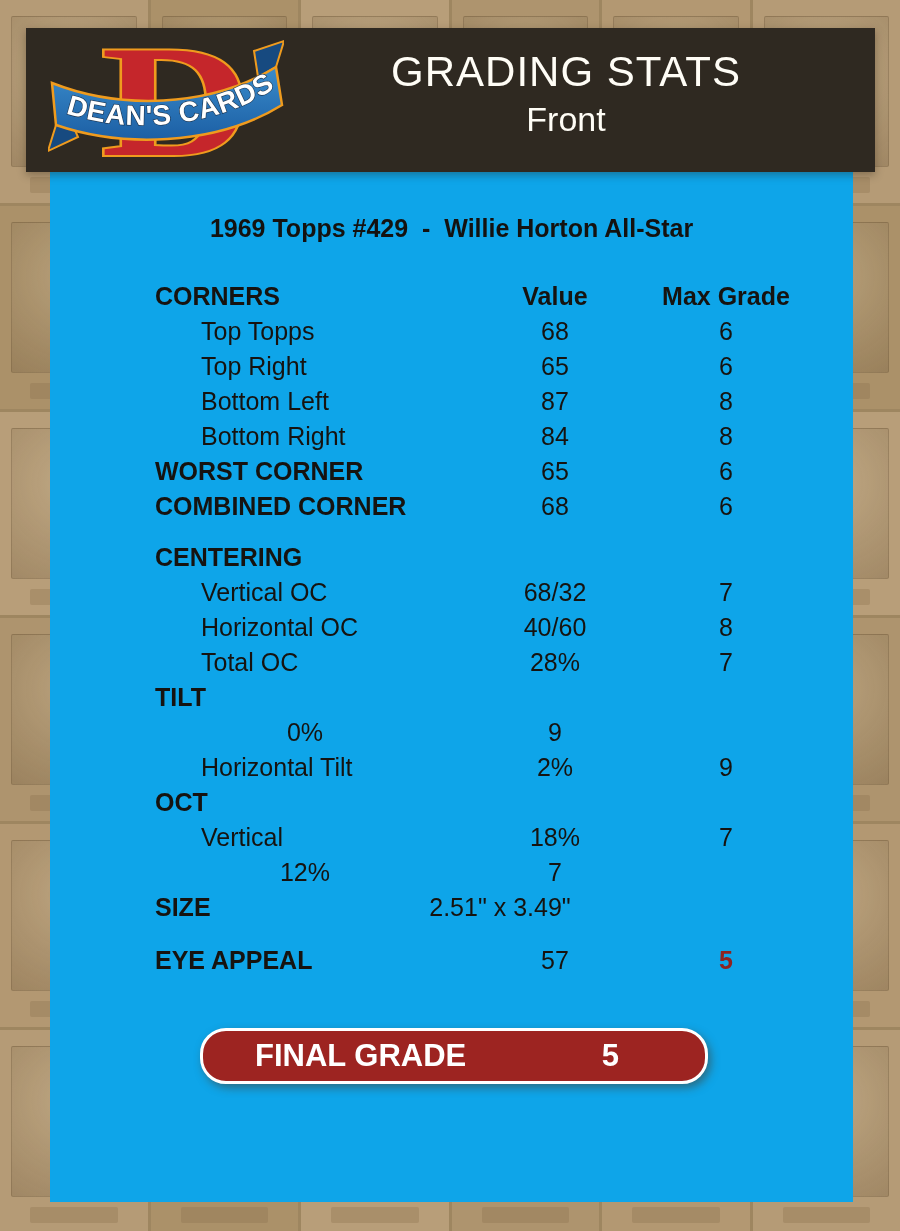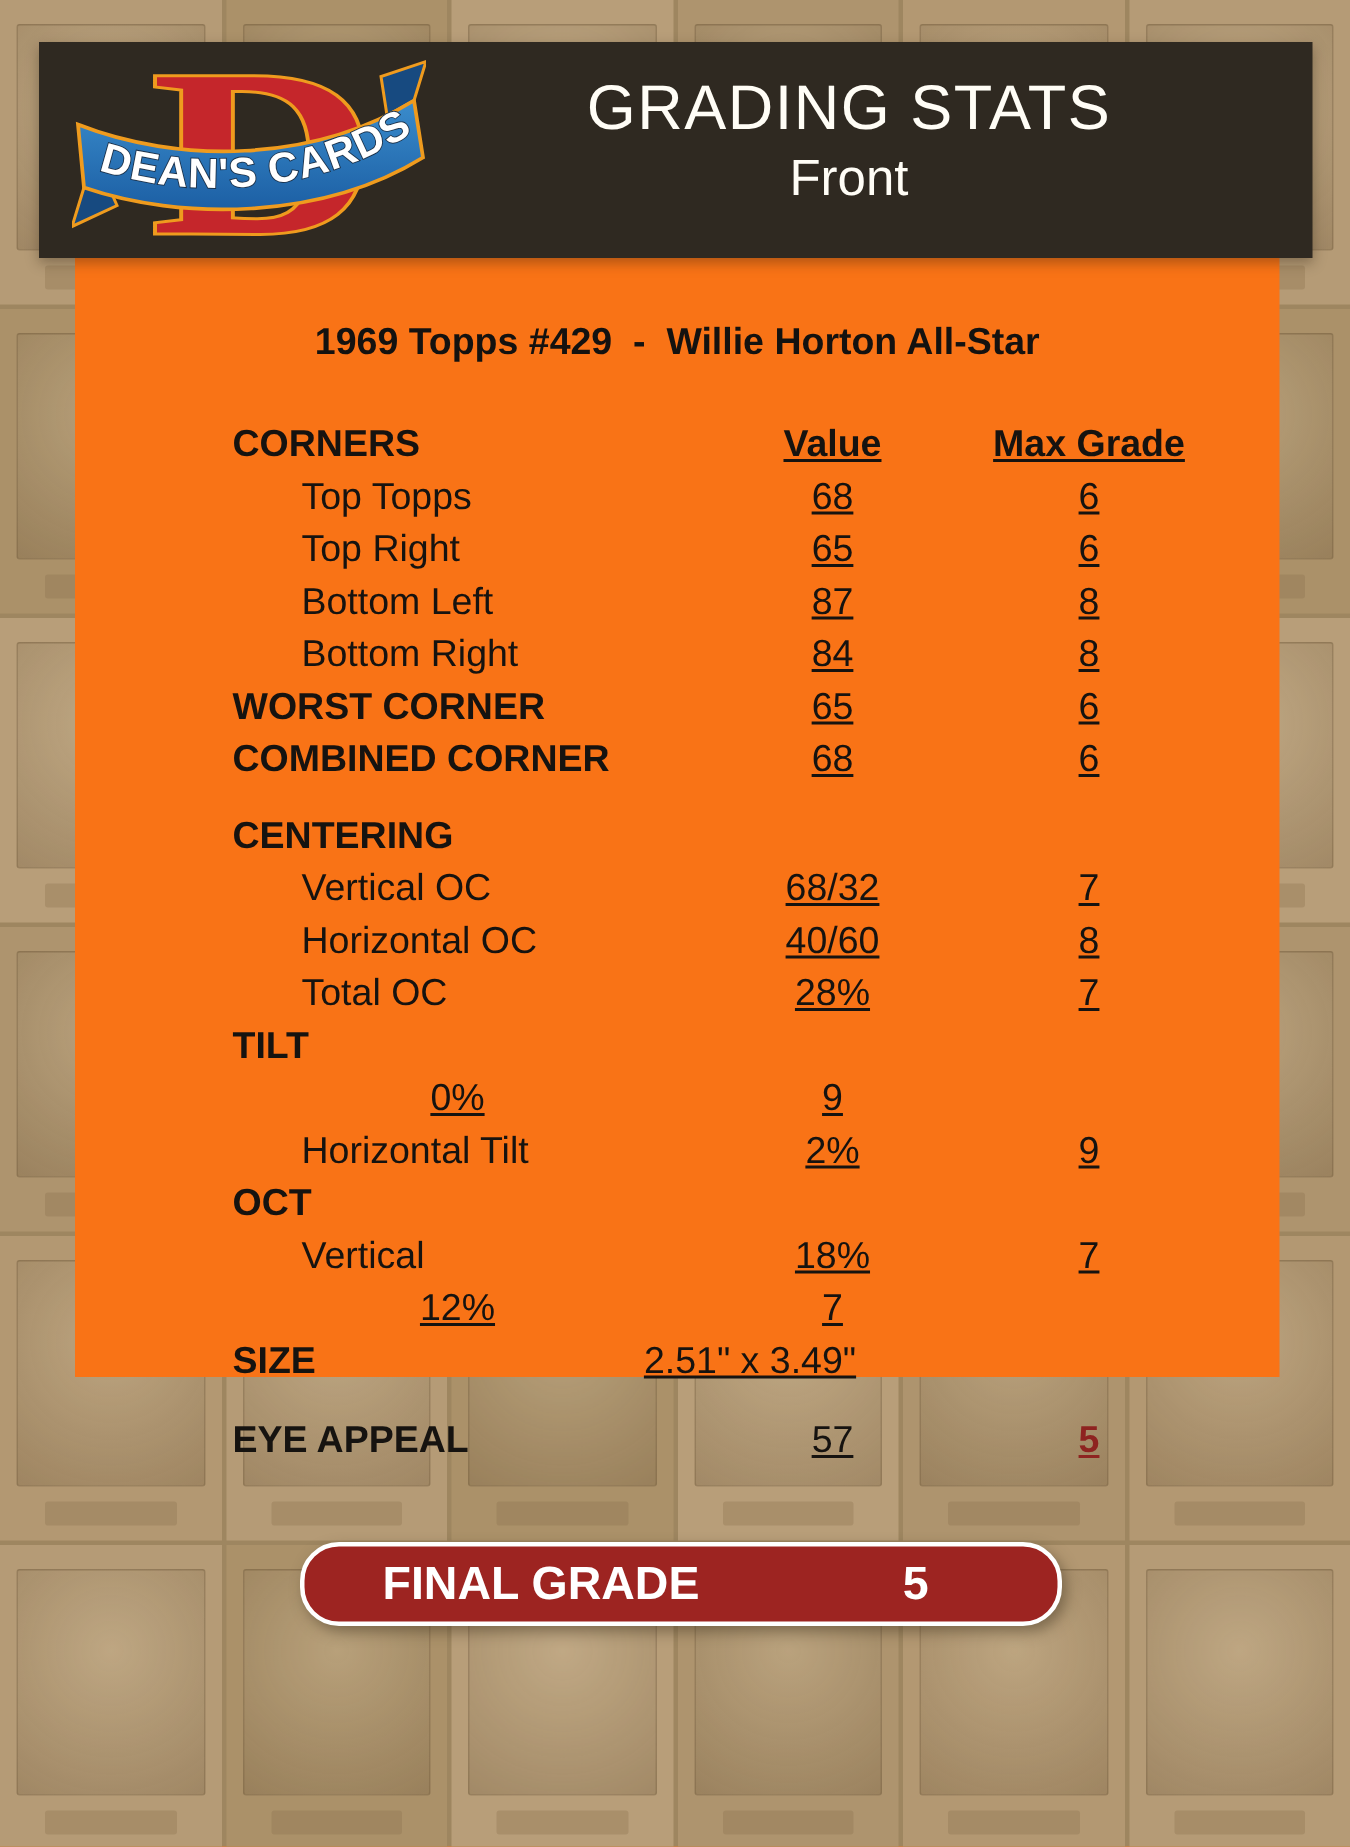--- a/index.html
+++ b/index.html
@@ -24,39 +24,39 @@
     content:"";position:absolute;left:11px;right:11px;top:16px;bottom:36px;
     background:radial-gradient(circle at 50% 36%, rgba(205,185,150,.38), rgba(112,90,60,.30));
     border:1px solid rgba(100,80,50,.28);border-radius:2px;
   }
   .bg-card::before{
     content:"";position:absolute;left:30px;right:30px;bottom:10px;height:16px;
     background:rgba(140,115,80,.35);border-radius:2px;
   }
   
   .panel{
-    position:absolute;left:50px;top:172px;width:803px;height:746px;
-    background:#f97316;z-index:1;
+    position:absolute;left:50px;top:172px;width:803px;height:1030px;
+    background:#0ea5e9;z-index:1;
   }
   
   .header-bar{
     position:absolute;left:26px;top:28px;width:849px;height:144px;
     background:#2f2921;z-index:2;box-shadow:0 3px 8px rgba(40,30,15,.35);
   }
   .logo{position:absolute;left:22px;top:7px;width:236px;height:130px;}
   .title-block{position:absolute;left:310px;top:20px;width:460px;text-align:center;color:#fffdf6;}
   .main-title{font-size:42px;font-weight:400;line-height:1.12;letter-spacing:1px;}
   .sub-title{font-size:34px;font-weight:400;margin-top:5px;}
   
   .card-title{margin:42px 0 0 0;text-align:center;font-size:25px;font-weight:bold;color:#141210;}
   .card-serial{margin:7px 0 0 0;text-align:center;font-size:24px;color:#23201c;}
   
   .grading-table{margin:36px 0 0 105px;width:642px;color:#161310;}
   .grow{display:grid;grid-template-columns:300px 200px 142px;height:35px;align-items:center;font-size:25px;}
-  .grow .cell-value,.grow .cell-max{text-align:center;text-decoration:underline;}
+  .grow .cell-value,.grow .cell-max{text-align:center;}
   .header-row{font-weight:bold;}
   .bold .cell-label{font-weight:bold;}
   .indent .cell-label{padding-left:46px;}
   .gap16{margin-top:16px;}
   .gap18{margin-top:18px;}
   .size-row .cell-value{transform:translateX(-55px);}
   .eye-row .cell-max{color:#8e2320;font-weight:bold;}
   
   .final-grade{
     margin:50px 0 0 150px;width:508px;height:56px;box-sizing:border-box;

